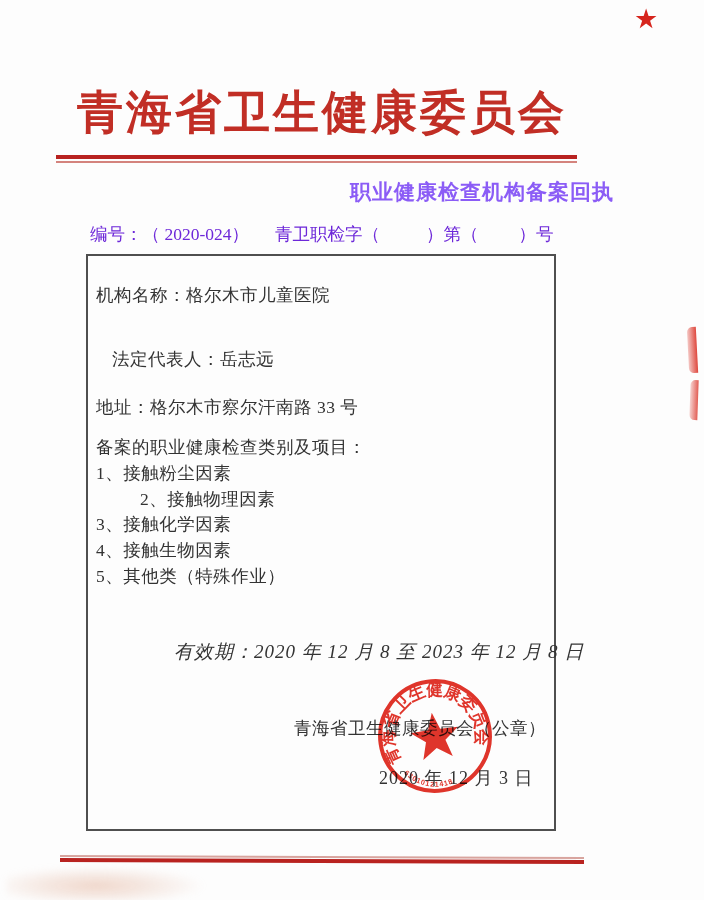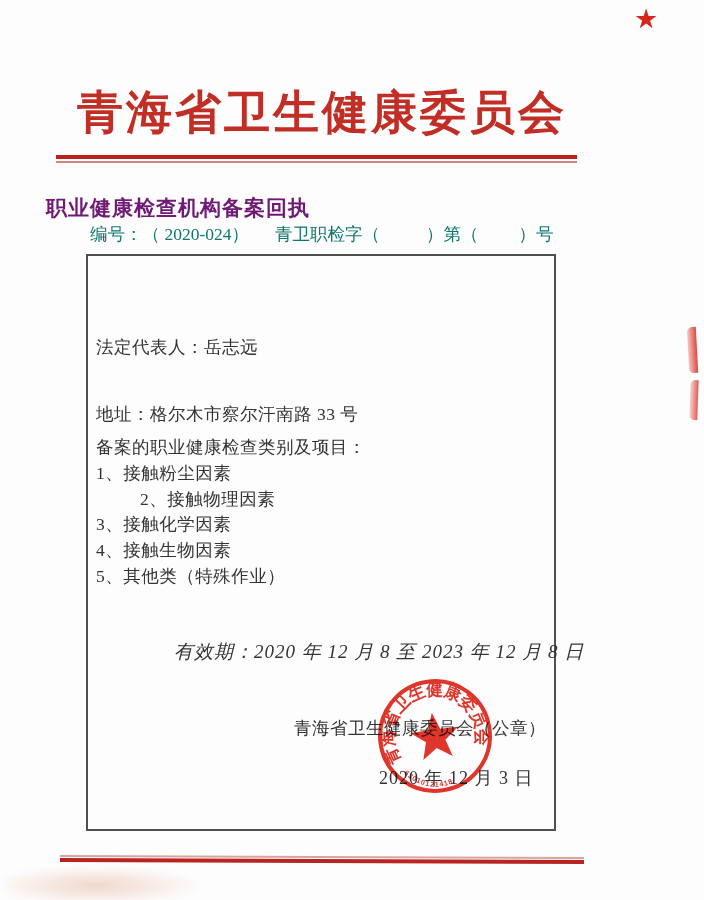--- a/index.html
+++ b/index.html
@@ -18,43 +18,43 @@
   .title {
     position:absolute; left:30px; top:86px; width:584px; margin:0;
     text-align:center; font-size:46px; line-height:54px; font-weight:700;
     color:#c12e25; letter-spacing:3px; white-space:nowrap;
   }
   
   .rule-top { position:absolute; left:56px; top:155px; width:521px; }
   .rule-top .thick { height:4px; background:#b82220; }
   .rule-top .thin  { height:2px; margin-top:2px; background:#d4837d; }
   .subtitle {
-    position:absolute; left:30px; top:179px; width:584px; margin:16px;
-    text-align:left; font-size:21px; line-height:26px; font-weight:700;
-    color:#701a75; letter-spacing:1px; white-space:nowrap;
+    position:absolute; left:30px; top:179px; width:584px; margin:0;
+    text-align:right; font-size:21px; line-height:26px; font-weight:700;
+    color:#8b5cf6; letter-spacing:1px; white-space:nowrap;
   }
   .serial-row {
     position:absolute; left:90px; top:222px; width:560px;
-    font-size:17.5px; line-height:24px; color:#0f766e; white-space:nowrap;
+    font-size:17.5px; line-height:24px; color:#6d28d9; white-space:nowrap;
   }
   .serial-row .sp-a { margin-left:26px; }
   .serial-row .sp-b { margin-left:46px; }
   .serial-row .sp-c { margin-left:40px; }
   
   .form-box {
     position:absolute; left:86px; top:254px; width:470px; height:577px;
     border:2px solid #4f4f4f; box-sizing:border-box;
   }
   .form-line {
     position:absolute; left:8px; font-size:17.5px; line-height:24px;
     color:#333; letter-spacing:0.5px; white-space:nowrap;
   }
   .l-org      { top:27px; }
-  .l-legal    { top:79px; }
-  .l-addr     { top:146px; }
+  .l-legal    { top:91px;margin-left:16px; }
+  .l-addr     { top:139px; }
   .l-cathdr   { top:179px;text-align:right; }
   .l-item0    { top:205px; }
   .l-item1    { top:231px;margin-left:44px; }
   .l-item2    { top:256px; }
   .l-item3    { top:282px;font-family:Liberation Serif, serif; }
   .l-item4    { top:308px; }
   .l-validity { top:384px; left:86px; font-size:19px; letter-spacing:1px;font-style:italic; }
   .l-sealnote { top:460px; left:206px; font-size:17.5px; }
   .l-date     { top:510px; left:291px; font-size:18px; letter-spacing:1px; }
   
@@ -99,20 +99,21 @@
     <div class="thin"></div>
   </div>
 
   <h2 class="subtitle">职业健康检查机构备案回执</h2>
 
   <div class="serial-row">
     <span>编号：（ 2020-024）</span><span class="sp-a">青卫职检字（</span><span class="sp-b">）第（</span><span class="sp-c">）号</span>
   </div>
 
   <div class="form-box">
+    <div class="form-line l-org">机构名称：格尔木市儿童医院</div>
     <div class="form-line l-legal">法定代表人：岳志远</div>
     <div class="form-line l-addr">地址：格尔木市察尔汗南路 33 号</div>
     <div class="form-line l-cathdr">备案的职业健康检查类别及项目：</div>
     <div class="form-line l-item0">1、接触粉尘因素</div>
     <div class="form-line l-item1">2、接触物理因素</div>
     <div class="form-line l-item2">3、接触化学因素</div>
     <div class="form-line l-item3">4、接触生物因素</div>
     <div class="form-line l-item4">5、其他类（特殊作业）</div>
     <div class="form-line l-validity">有效期：2020 年 12 月 8 至  2023 年 12 月 8 日</div>
     <div class="form-line l-sealnote">青海省卫生健康委员会（公章）</div>

